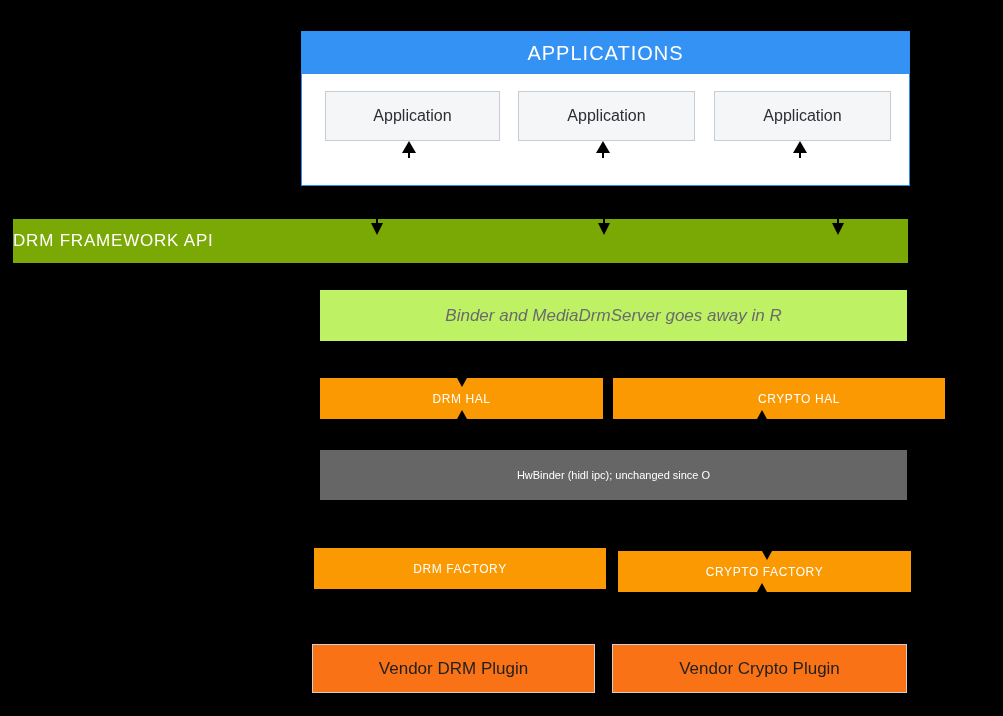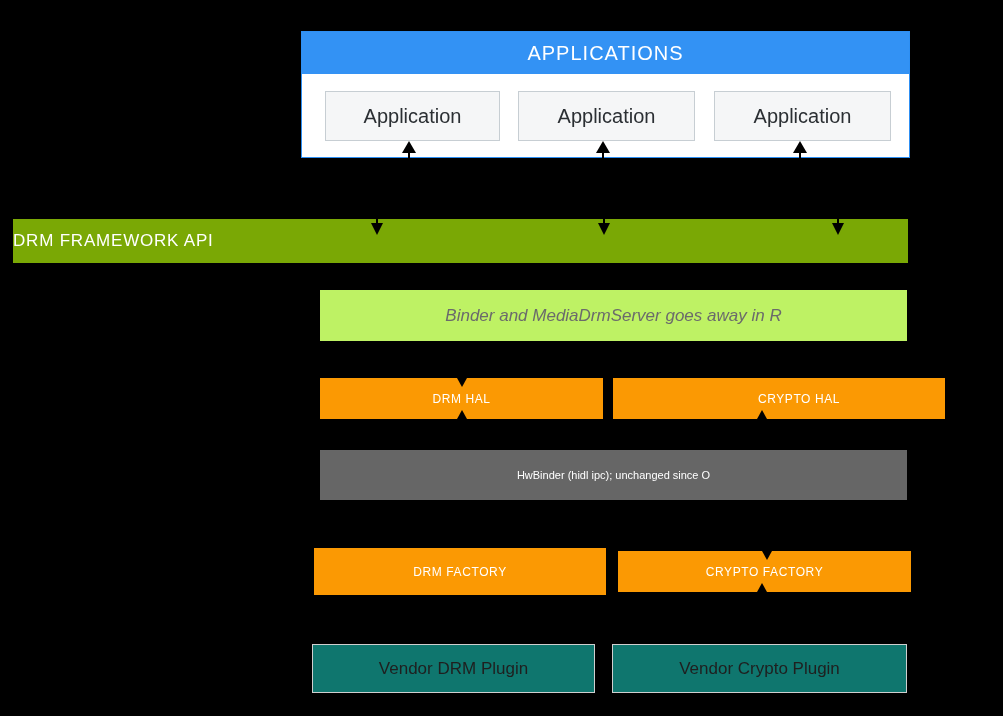--- a/index.html
+++ b/index.html
@@ -1,26 +1,26 @@
 <!DOCTYPE html>
 <html><head>
 <meta charset="utf-8">
 <style>
   html,body{margin:0;padding:0;background:#000;}
   body{font-family:"Liberation Sans", sans-serif;}
   .canvas{position:relative;width:1003px;height:716px;background:#000;overflow:hidden;}
 
   
-  .apps-container{position:absolute;left:301px;top:31px;width:609px;height:127px;
+  .apps-container{position:absolute;left:301px;top:31px;width:609px;height:155px;
     background:#fff;border:1px solid #2e8ff3;box-sizing:border-box;}
   .apps-header{position:absolute;left:0;top:0;width:100%;height:42px;background:#3392f4;
     color:#fff;font-size:20px;font-weight:500;letter-spacing:1px;
     display:flex;align-items:center;justify-content:center;}
   .app-box{position:absolute;height:50px;top:59px;background:#f5f6f7;border:1px solid #c7ced3;
-    box-sizing:border-box;color:#2b2f33;font-size:20px;
+    box-sizing:border-box;color:#2b2f33;font-size:16px;
     display:flex;align-items:center;justify-content:center;}
 
   
   .framework-bar{position:absolute;left:13px;top:219px;width:895px;height:44px;background:#7aa805;
     color:#fff;font-size:17px;font-weight:500;letter-spacing:0.8px;
     display:flex;align-items:center;padding-left:0;box-sizing:border-box;}
 
   
   .binder-note{position:absolute;left:320px;top:290px;width:587px;height:51px;background:#bef264;
     color:#6b6b6b;font-size:17px;font-style:italic;
@@ -28,21 +28,21 @@
 
   
   .orange-box{position:absolute;background:#fb9903;color:#fff;font-size:12px;font-weight:500;
     letter-spacing:0.6px;display:flex;align-items:center;justify-content:center;}
 
   
   .hwbinder-bar{position:absolute;left:320px;top:450px;width:587px;height:50px;background:#666;
     color:#fff;font-size:11px;display:flex;align-items:center;justify-content:center;}
 
   
-  .vendor-box{position:absolute;top:644px;height:49px;background:#0f766e;border:1px solid #cfcfcf;
+  .vendor-box{position:absolute;top:644px;height:49px;background:#f97316;border:1px solid #cfcfcf;
     box-sizing:border-box;color:#1f1f1f;font-size:17px;
     display:flex;align-items:center;justify-content:center;}
 
   
   .tri{position:absolute;width:0;height:0;}
   .tri-up{border-left:7px solid transparent;border-right:7px solid transparent;border-bottom:12px solid #000;}
   .tri-down{border-left:6px solid transparent;border-right:6px solid transparent;border-top:12px solid #000;}
   .tri-up-sm{border-left:5px solid transparent;border-right:5px solid transparent;border-bottom:9px solid #000;}
   .tri-down-sm{border-left:5px solid transparent;border-right:5px solid transparent;border-top:9px solid #000;}
   .stem{position:absolute;width:2px;background:#000;}
@@ -90,21 +90,21 @@
   <div class="orange-box" style="left:613px;top:378px;width:292px;height:41px;padding-left:40px;">CRYPTO HAL</div>
 
   <div class="tri tri-down-sm" style="left:457px;top:378px;"></div>
   <div class="tri tri-up-sm" style="left:457px;top:410px;"></div>
   <div class="tri tri-up-sm" style="left:757px;top:410px;"></div>
 
   <div class="hwbinder-bar">
     <span>HwBinder (hidl ipc); unchanged since O</span>
   </div>
 
-  <div class="orange-box" style="left:314px;top:548px;width:292px;height:47px;">DRM FACTORY</div>
+  <div class="orange-box" style="left:314px;top:548px;width:292px;height:41px;">DRM FACTORY</div>
   <div class="orange-box" style="left:618px;top:551px;width:293px;height:41px;">CRYPTO FACTORY</div>
 
   <div class="tri tri-down-sm" style="left:762px;top:551px;"></div>
   <div class="tri tri-up-sm" style="left:757px;top:583px;"></div>
 
   <div class="vendor-box" style="left:312px;width:283px;">Vendor DRM Plugin</div>
   <div class="vendor-box" style="left:612px;width:295px;">Vendor Crypto Plugin</div>
 
 </div>
 

